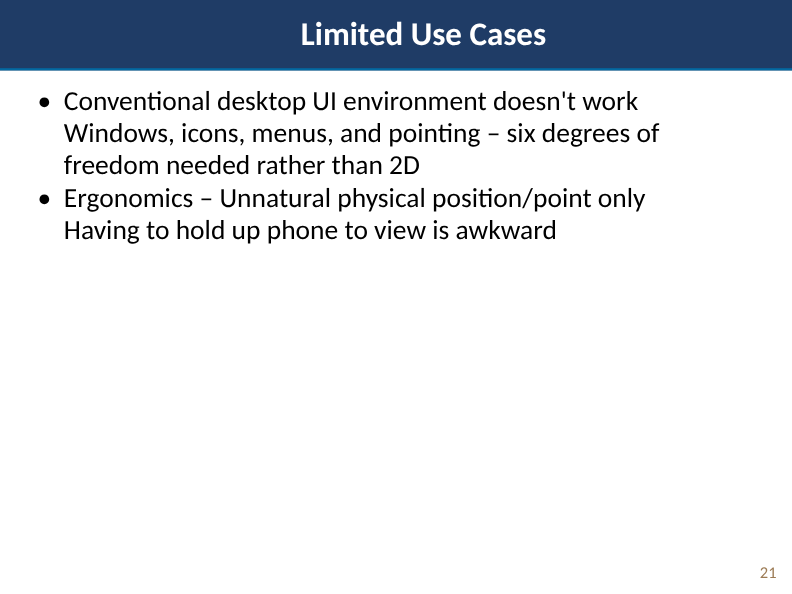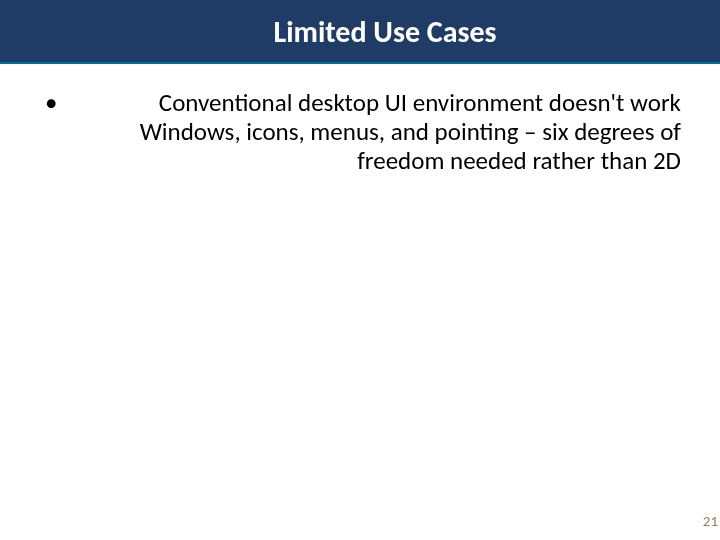--- a/index.html
+++ b/index.html
@@ -31,23 +31,22 @@
     color: #ffffff;
     font-size: 30px;
     font-weight: 700;
   }
   .content {
     padding: 14px 28px 0 28px;
     color: #000000;
   }
   ul.bullets {
     list-style: none;
-    margin: 11px;
+    margin: 0;
     padding: 0;
-    text-align: right;
   }
   ul.bullets > li {
     position: relative;
     padding-left: 30px;
     margin: 0 0 2px 0;
     line-height: 1.15;
   }
   ul.bullets > li::before {
     content: "•";
     position: absolute;
@@ -62,21 +61,21 @@
     font-weight: 400;
     display: block;
   }
   .sub-line {
     font-size: 25px;
     font-weight: 400;
     display: block;
   }
   .page-number {
     position: absolute;
-    right: 2px;
+    right: 14px;
     bottom: 10px;
     font-size: 15px;
     color: #9c7b55;
     margin-top: 16px;
   }
 </style>
 </head>
 <body>
 
 <div class="slide">
@@ -84,17 +83,21 @@
   <div class="title-bar">
     <span class="title-text">Limited Use Cases</span>
   </div>
 
   <div class="content">
     <ul class="bullets">
       <li>
         <span class="main-line">Conventional desktop UI environment doesn't work</span>
         <span class="sub-line">Windows, icons, menus, and pointing – six degrees of freedom needed rather than 2D</span>
       </li>
+      <li>
+        <span class="main-line">Ergonomics – Unnatural physical position/point only</span>
+        <span class="sub-line">Having to hold up phone to view is awkward</span>
+      </li>
     </ul>
   </div>
 
   <div class="page-number">21</div>
 </div>
 
 </body></html>

